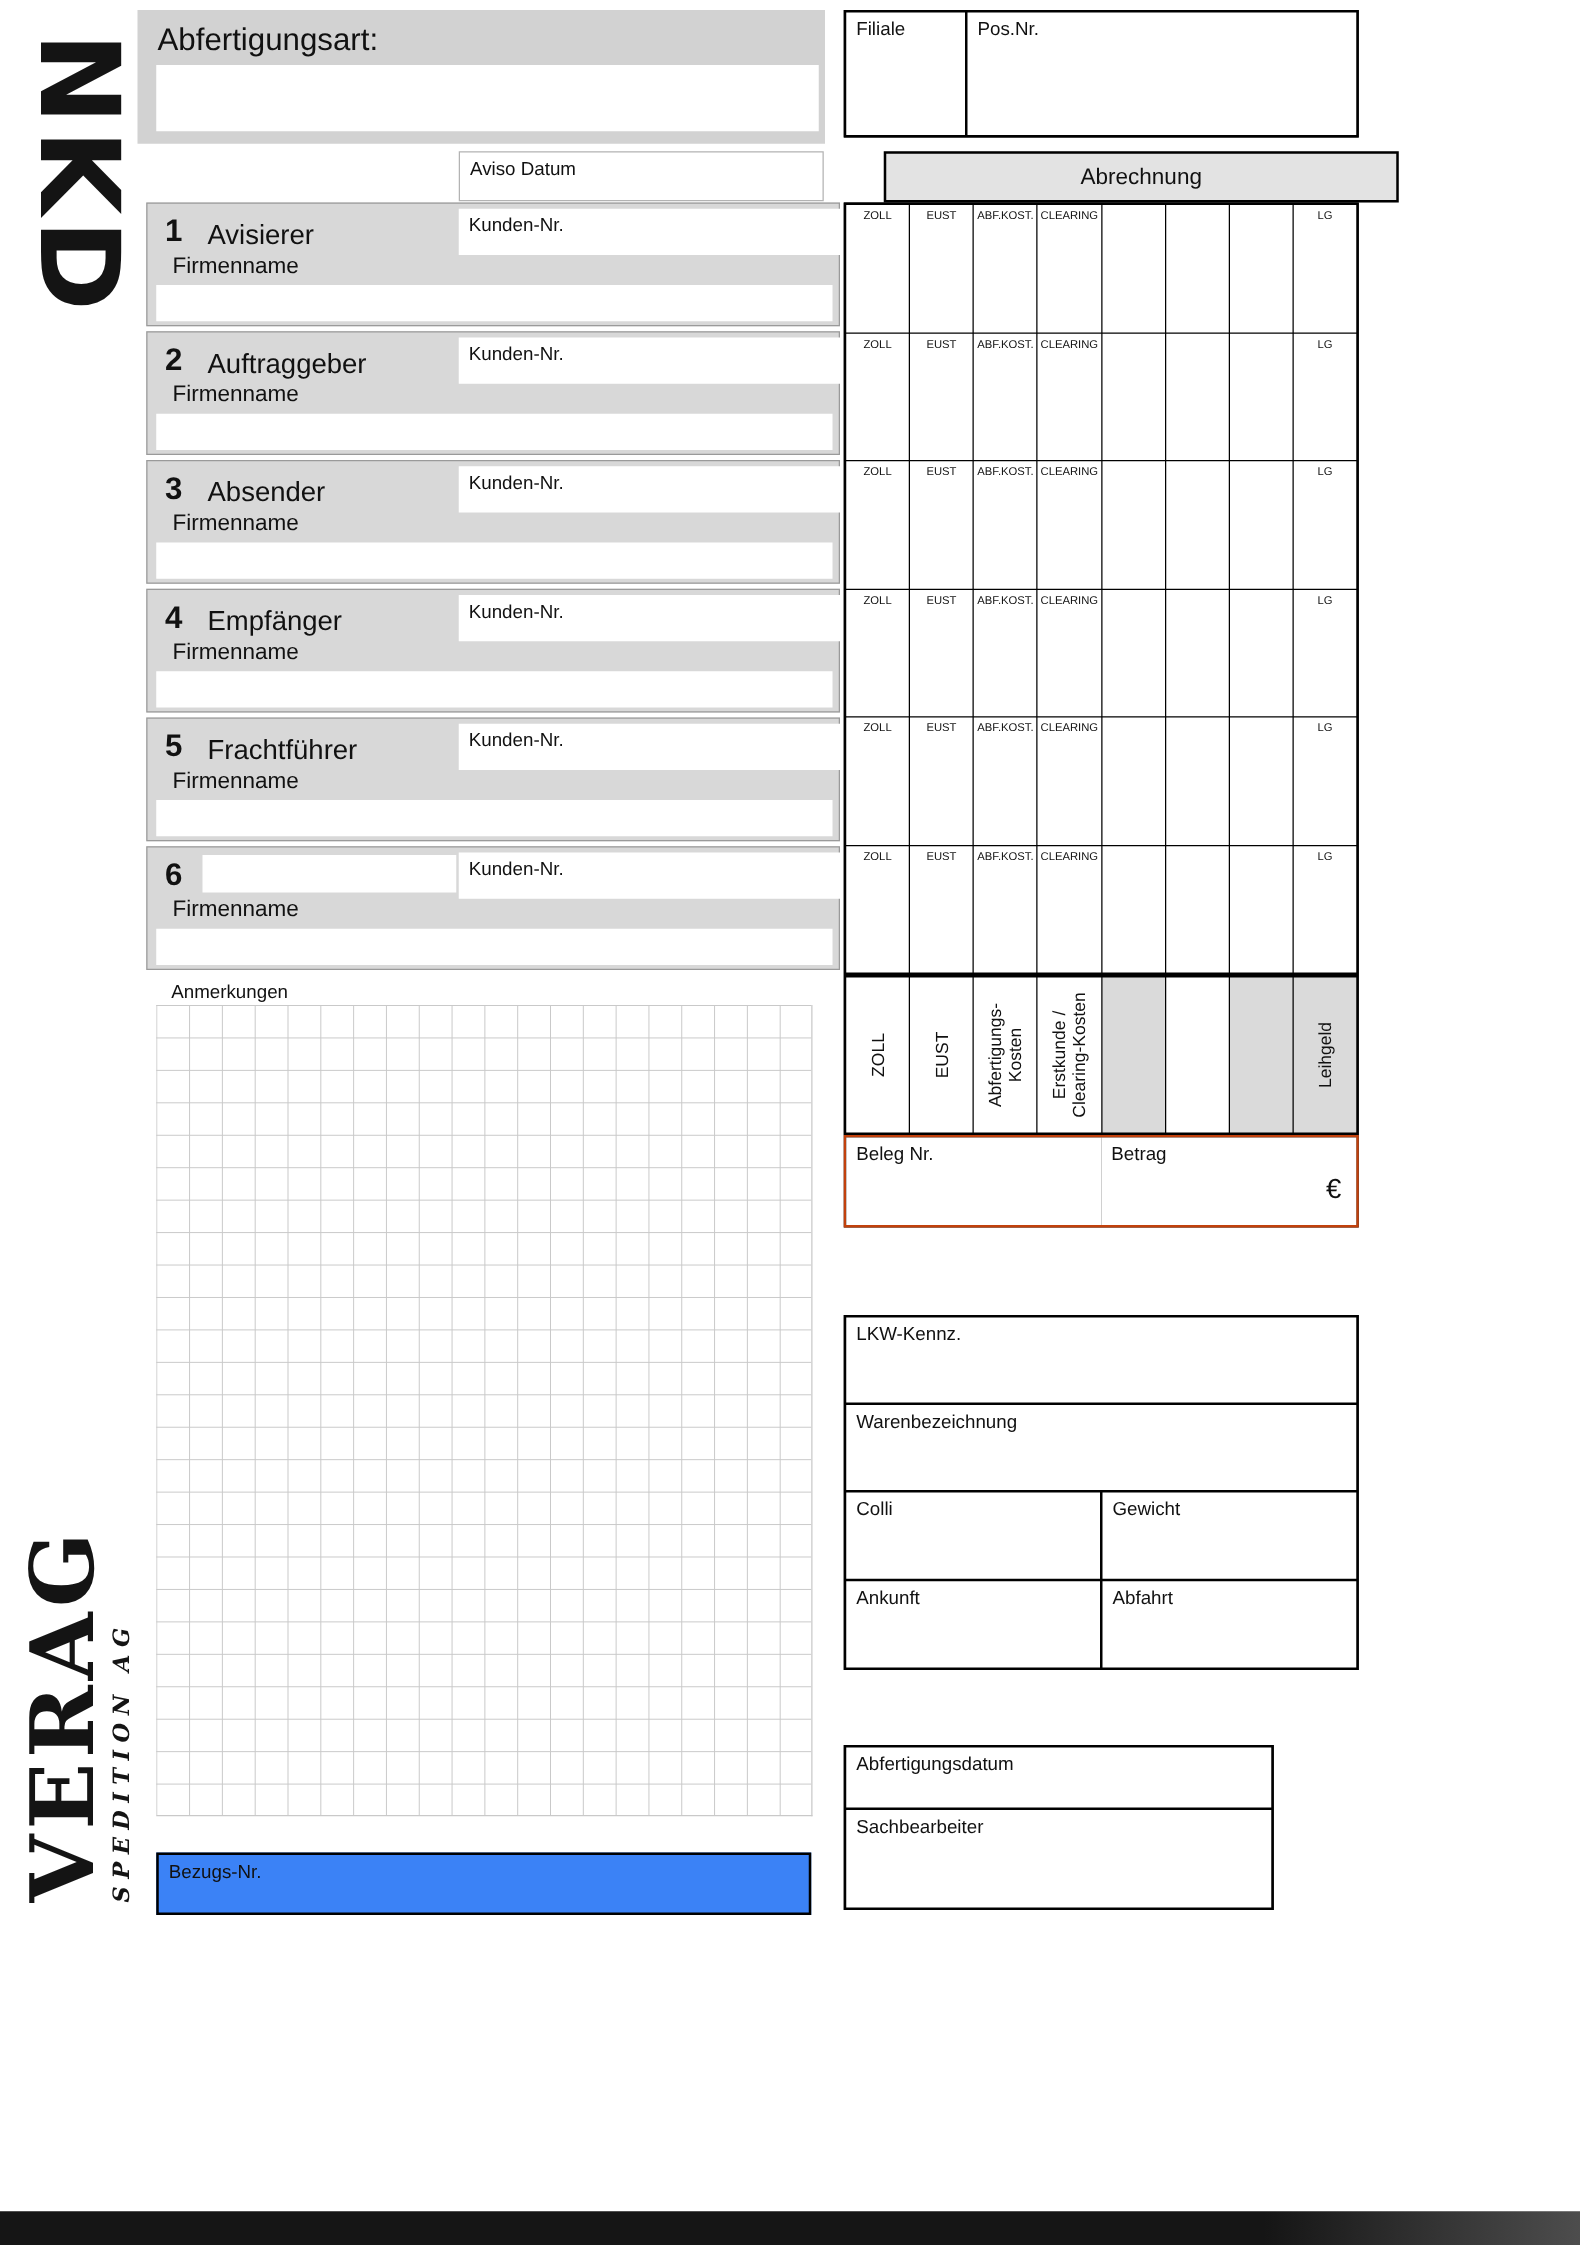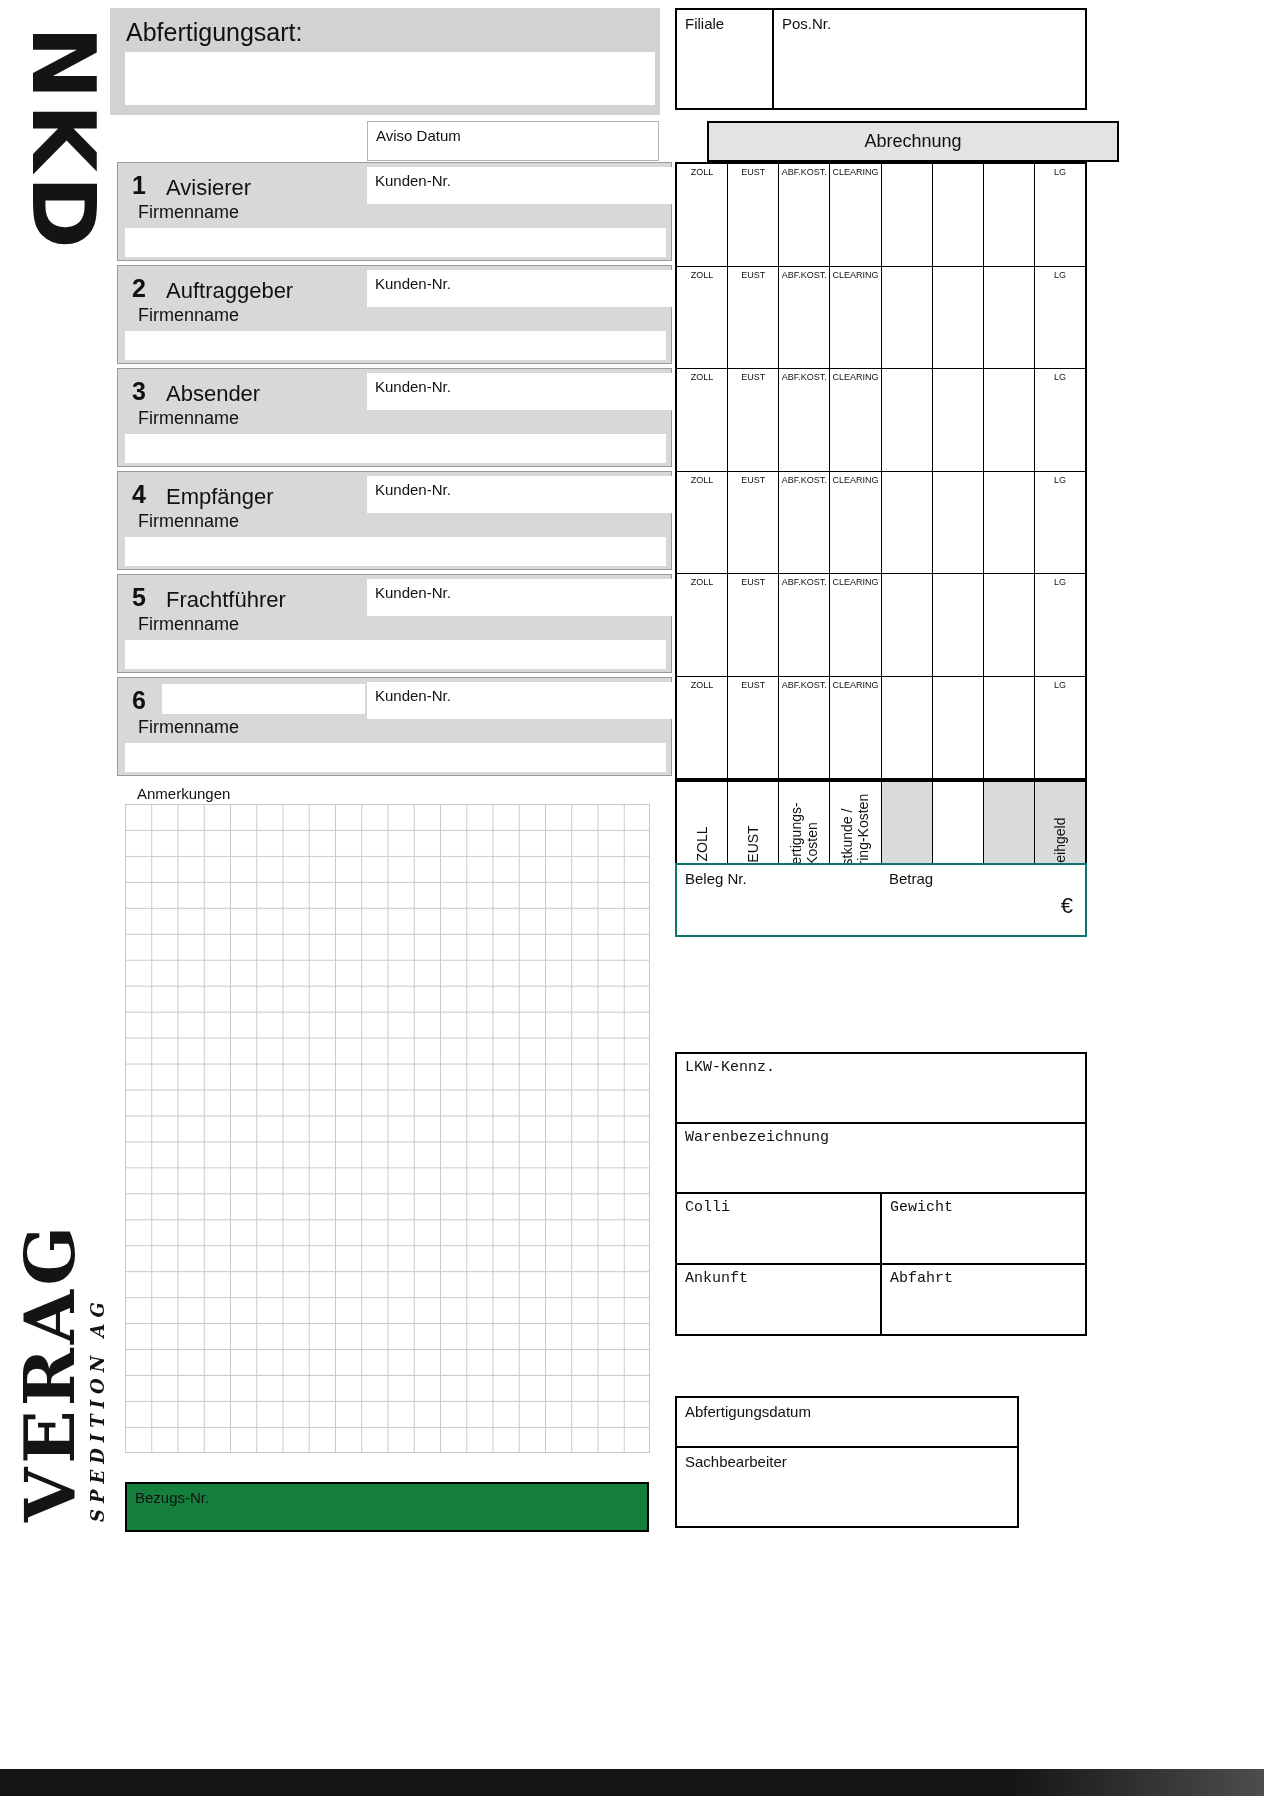--- a/index.html
+++ b/index.html
@@ -57,51 +57,51 @@
 
   .cost-footer { position:absolute; left:675px; top:780px; width:412px; height:128px;
                  border:2px solid #000; background:#000; display:grid;
                  grid-template-columns:repeat(8,1fr); gap:1px; }
   .fc { background:#fff; position:relative; }
   .fc.gray { background:#dadada; }
   .rot { position:absolute; left:50%; top:50%; width:118px;
          transform:translate(-50%,-50%) rotate(-90deg);
          text-align:center; font-size:14px; line-height:16px; }
 
-  .beleg-box { position:absolute; left:675px; top:863px; width:412px; height:74px;
-               border:2px solid #0f766e; background:#000; display:grid;
+  .beleg-box { position:absolute; left:675px; top:908px; width:412px; height:74px;
+               border:2px solid #c2410c; background:#000; display:grid;
                grid-template-columns:1fr 1fr; gap:0; }
   .bcell { background:#fff; position:relative; }
   .euro  { position:absolute; right:12px; top:28px; font-size:22px; }
 
   
   .anm-label { position:absolute; left:137px; top:785px; font-size:15px; }
   .anm-grid  { position:absolute; left:125px; top:804px; width:525px; height:649px;
                background-color:#fff;
                background-image:
                  linear-gradient(to right,  #c9c9c9 1px, transparent 1px),
                  linear-gradient(to bottom, #c9c9c9 1px, transparent 1px);
                background-size:26.25px 25.96px;
                border-right:1px solid #c9c9c9; border-bottom:1px solid #c9c9c9; }
 
   
   .ship-box { position:absolute; left:675px; top:1052px; width:412px;
               border:2px solid #000; background:#000; display:grid;
               grid-template-rows:68px 68px 69px 69px; gap:2px; }
-  .ship-row { background:#fff;font-family:Liberation Mono, monospace; }
+  .ship-row { background:#fff; }
   .split { display:grid; grid-template-columns:1fr 1fr; gap:2px; background:#000; }
   .split > div { background:#fff; }
 
   .proc-box { position:absolute; left:675px; top:1396px; width:344px;
               border:2px solid #000; background:#000; display:grid;
               grid-template-rows:48px 78px; gap:2px; }
   .proc-box > div { background:#fff; }
 
   .bezug-box { position:absolute; left:125px; top:1482px; width:524px; height:50px;
-               border:2px solid #000; background:#15803d; }
+               border:2px solid #000; background:#3b82f6; }
 
   .bottom-bar { position:absolute; left:0; top:1769px; width:1264px; height:27px;
                 background:linear-gradient(to right, #151515 0%, #151515 80%, #4d4d4d 100%); }
 </style>
 </head>
 <body>
 
 <div class="page">
 
   <div class="nkd">NKD</div>

